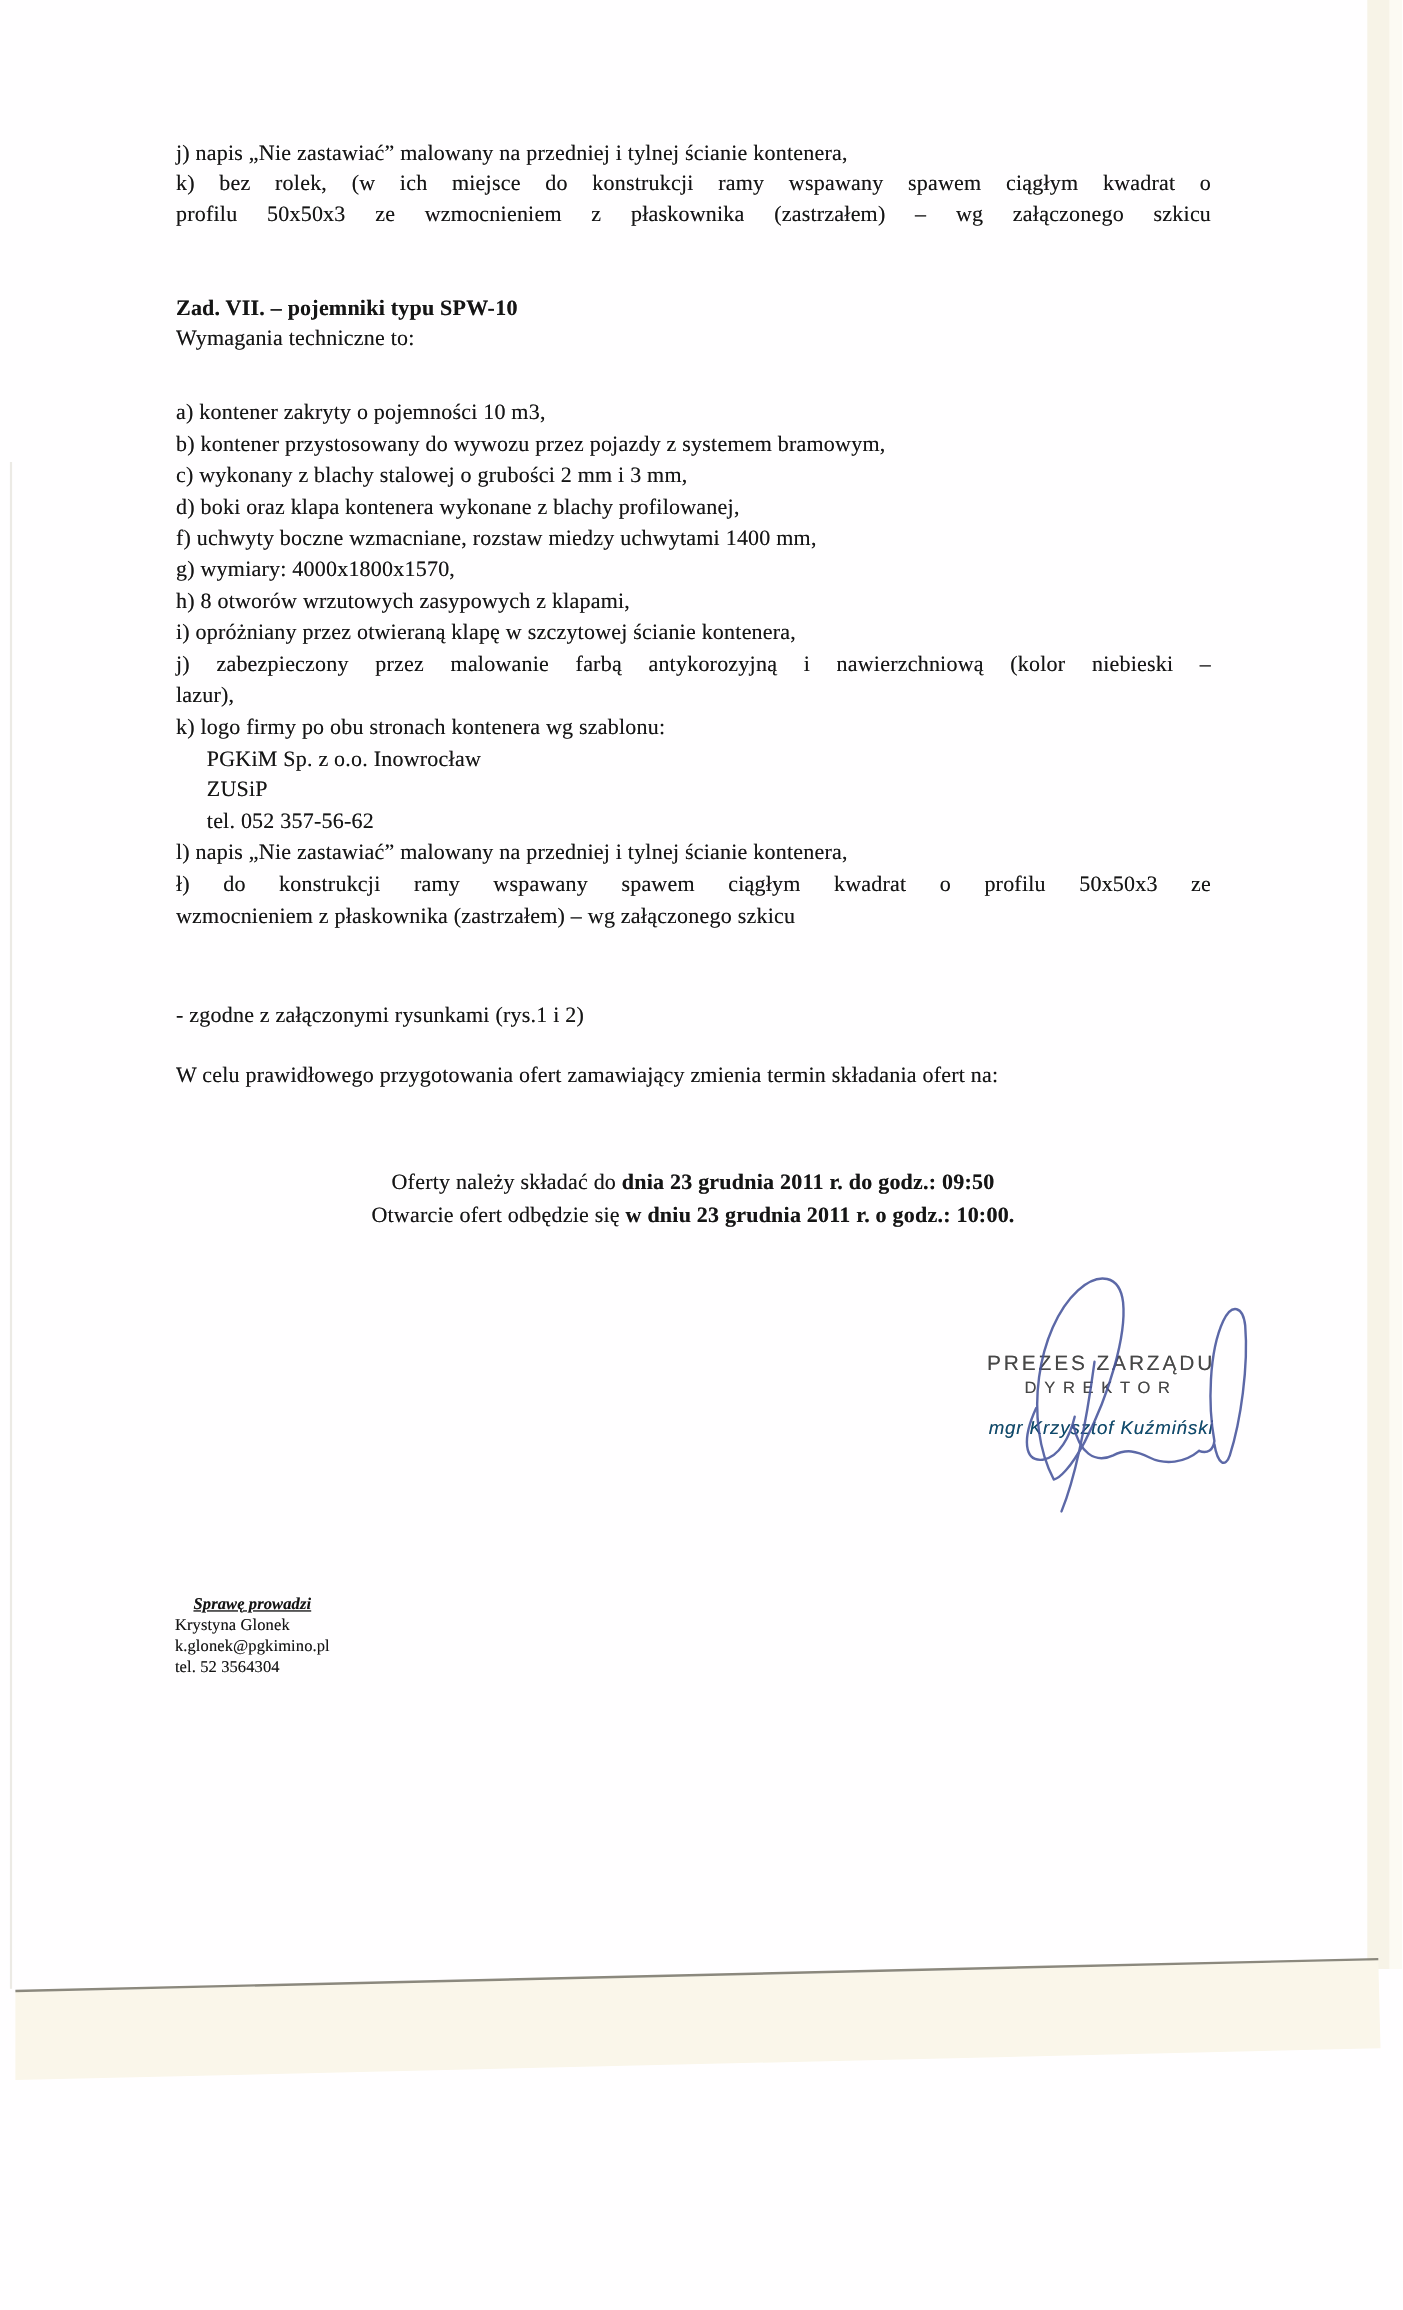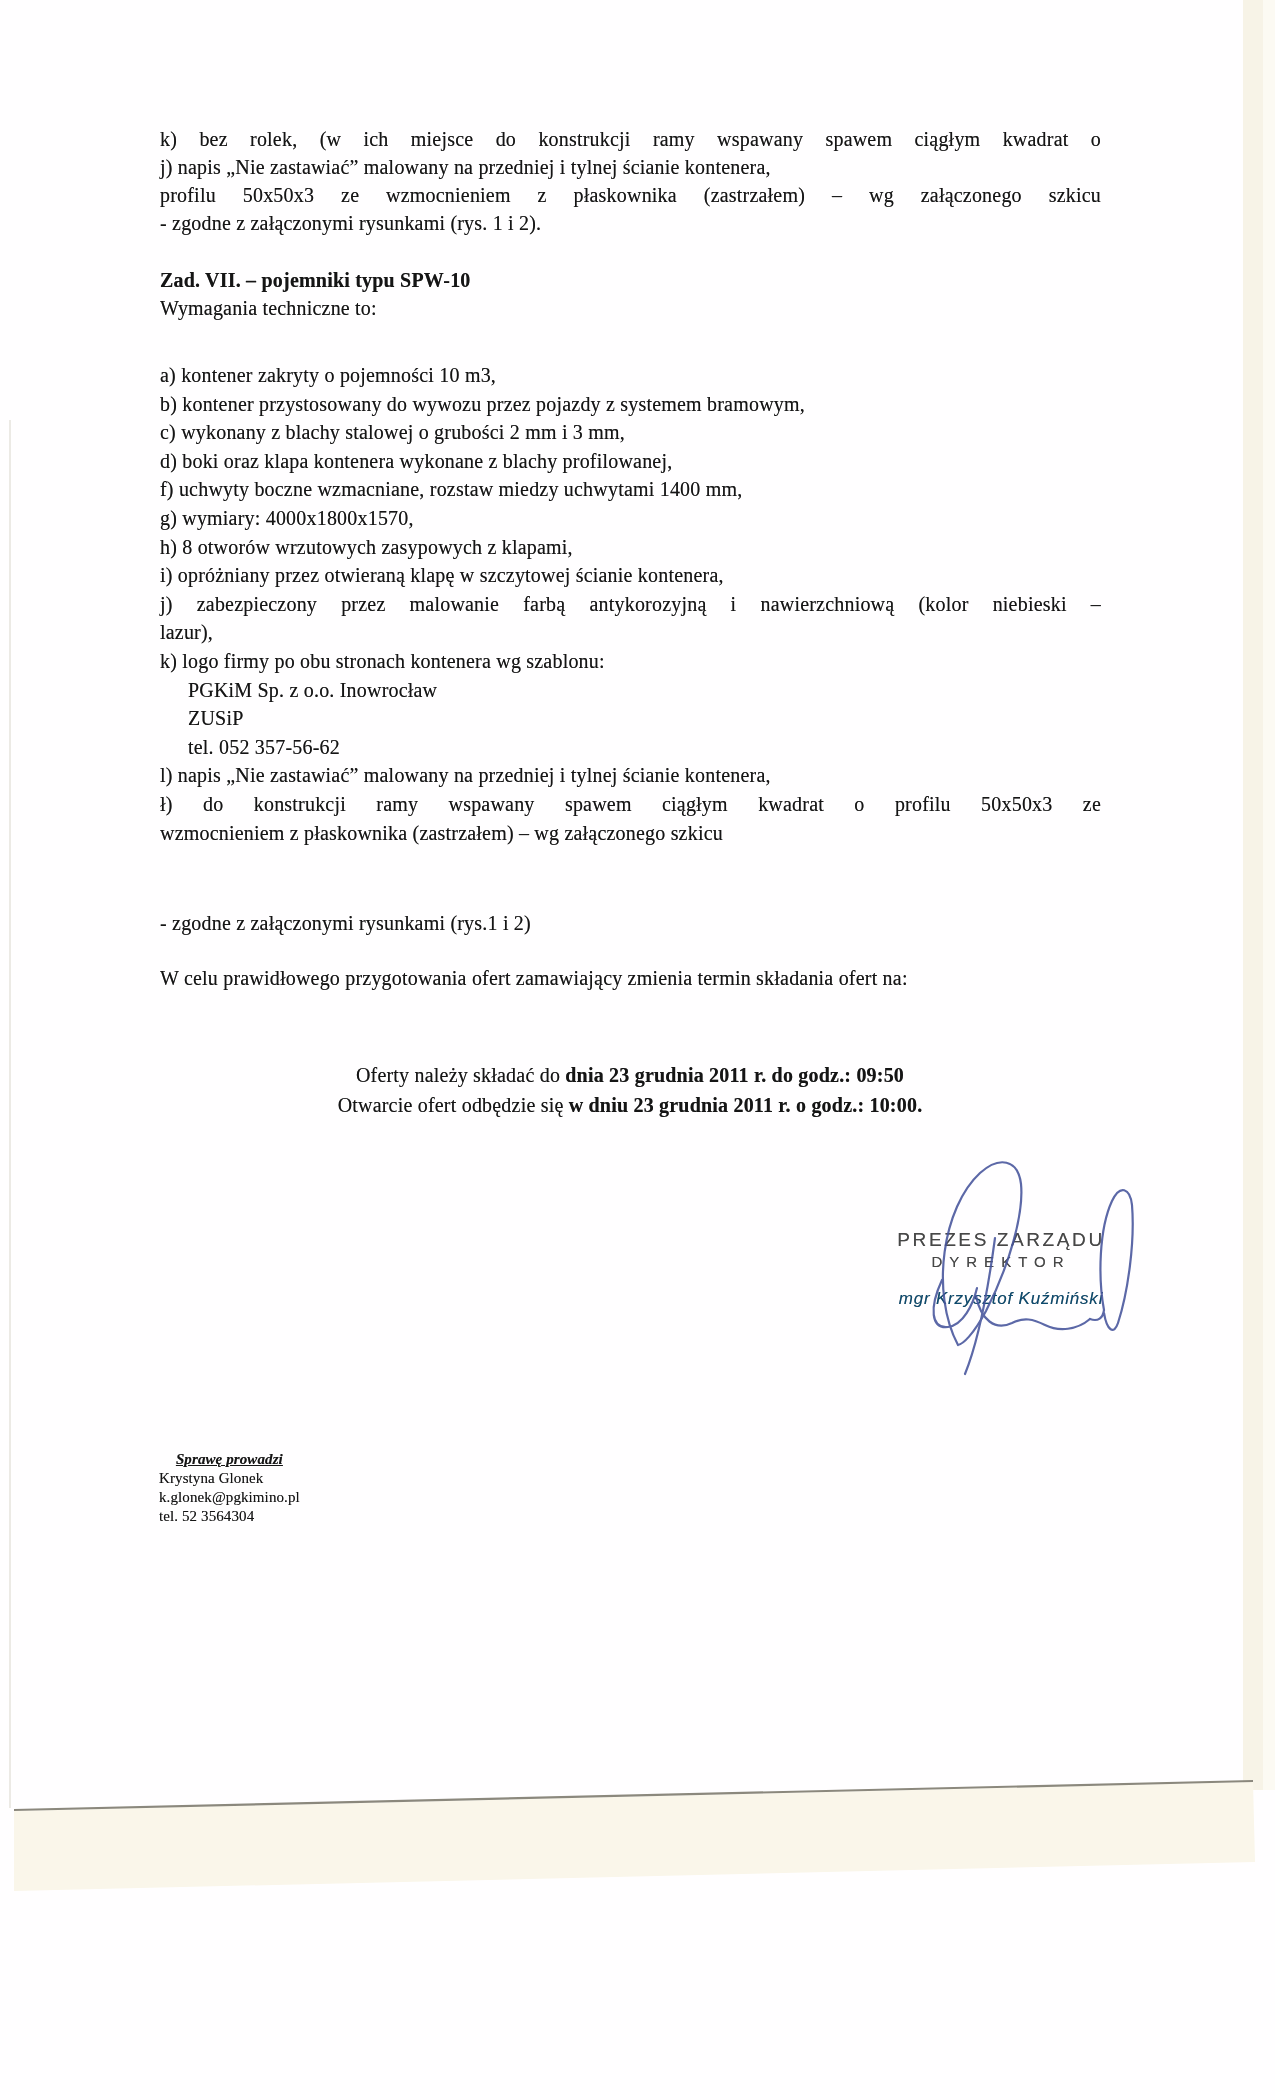--- a/index.html
+++ b/index.html
@@ -67,24 +67,23 @@
 <body>
 
 <div class="scan-page">
 
   <div class="edge-band-right" style="left:1243px;"></div>
   <div class="edge-band-right-light" style="left:1263px;"></div>
 
   <div class="edge-line-left" style="left:9px;top:420px;height:1388px;"></div>
 
   <div class="textblock" style="left:160px;top:125px;width:941px;">
+    <div class="line">j) napis „Nie zastawiać” malowany na przedniej i tylnej ścianie kontenera,</div>
     <div class="line justify">k) bez rolek, (w ich miejsce do konstrukcji ramy wspawany spawem ciągłym kwadrat o</div>
-    <div class="line">j) napis „Nie zastawiać” malowany na przedniej i tylnej ścianie kontenera,</div>
     <div class="line justify">profilu 50x50x3 ze wzmocnieniem z płaskownika (zastrzałem) – wg załączonego szkicu</div>
-    <div class="line">- zgodne z załączonymi rysunkami (rys. 1 i 2).</div>
   </div>
 
   <div class="textblock" style="left:160px;top:266px;width:941px;">
     <div class="line bold">Zad. VII. – pojemniki typu SPW-10</div>
     <div class="line">Wymagania techniczne to:</div>
   </div>
 
   <div class="textblock specblock" style="left:160px;top:361px;width:941px;">
     <div class="line">a) kontener zakryty o pojemności 10 m3,</div>
     <div class="line">b) kontener przystosowany do wywozu przez pojazdy z systemem bramowym,</div>

